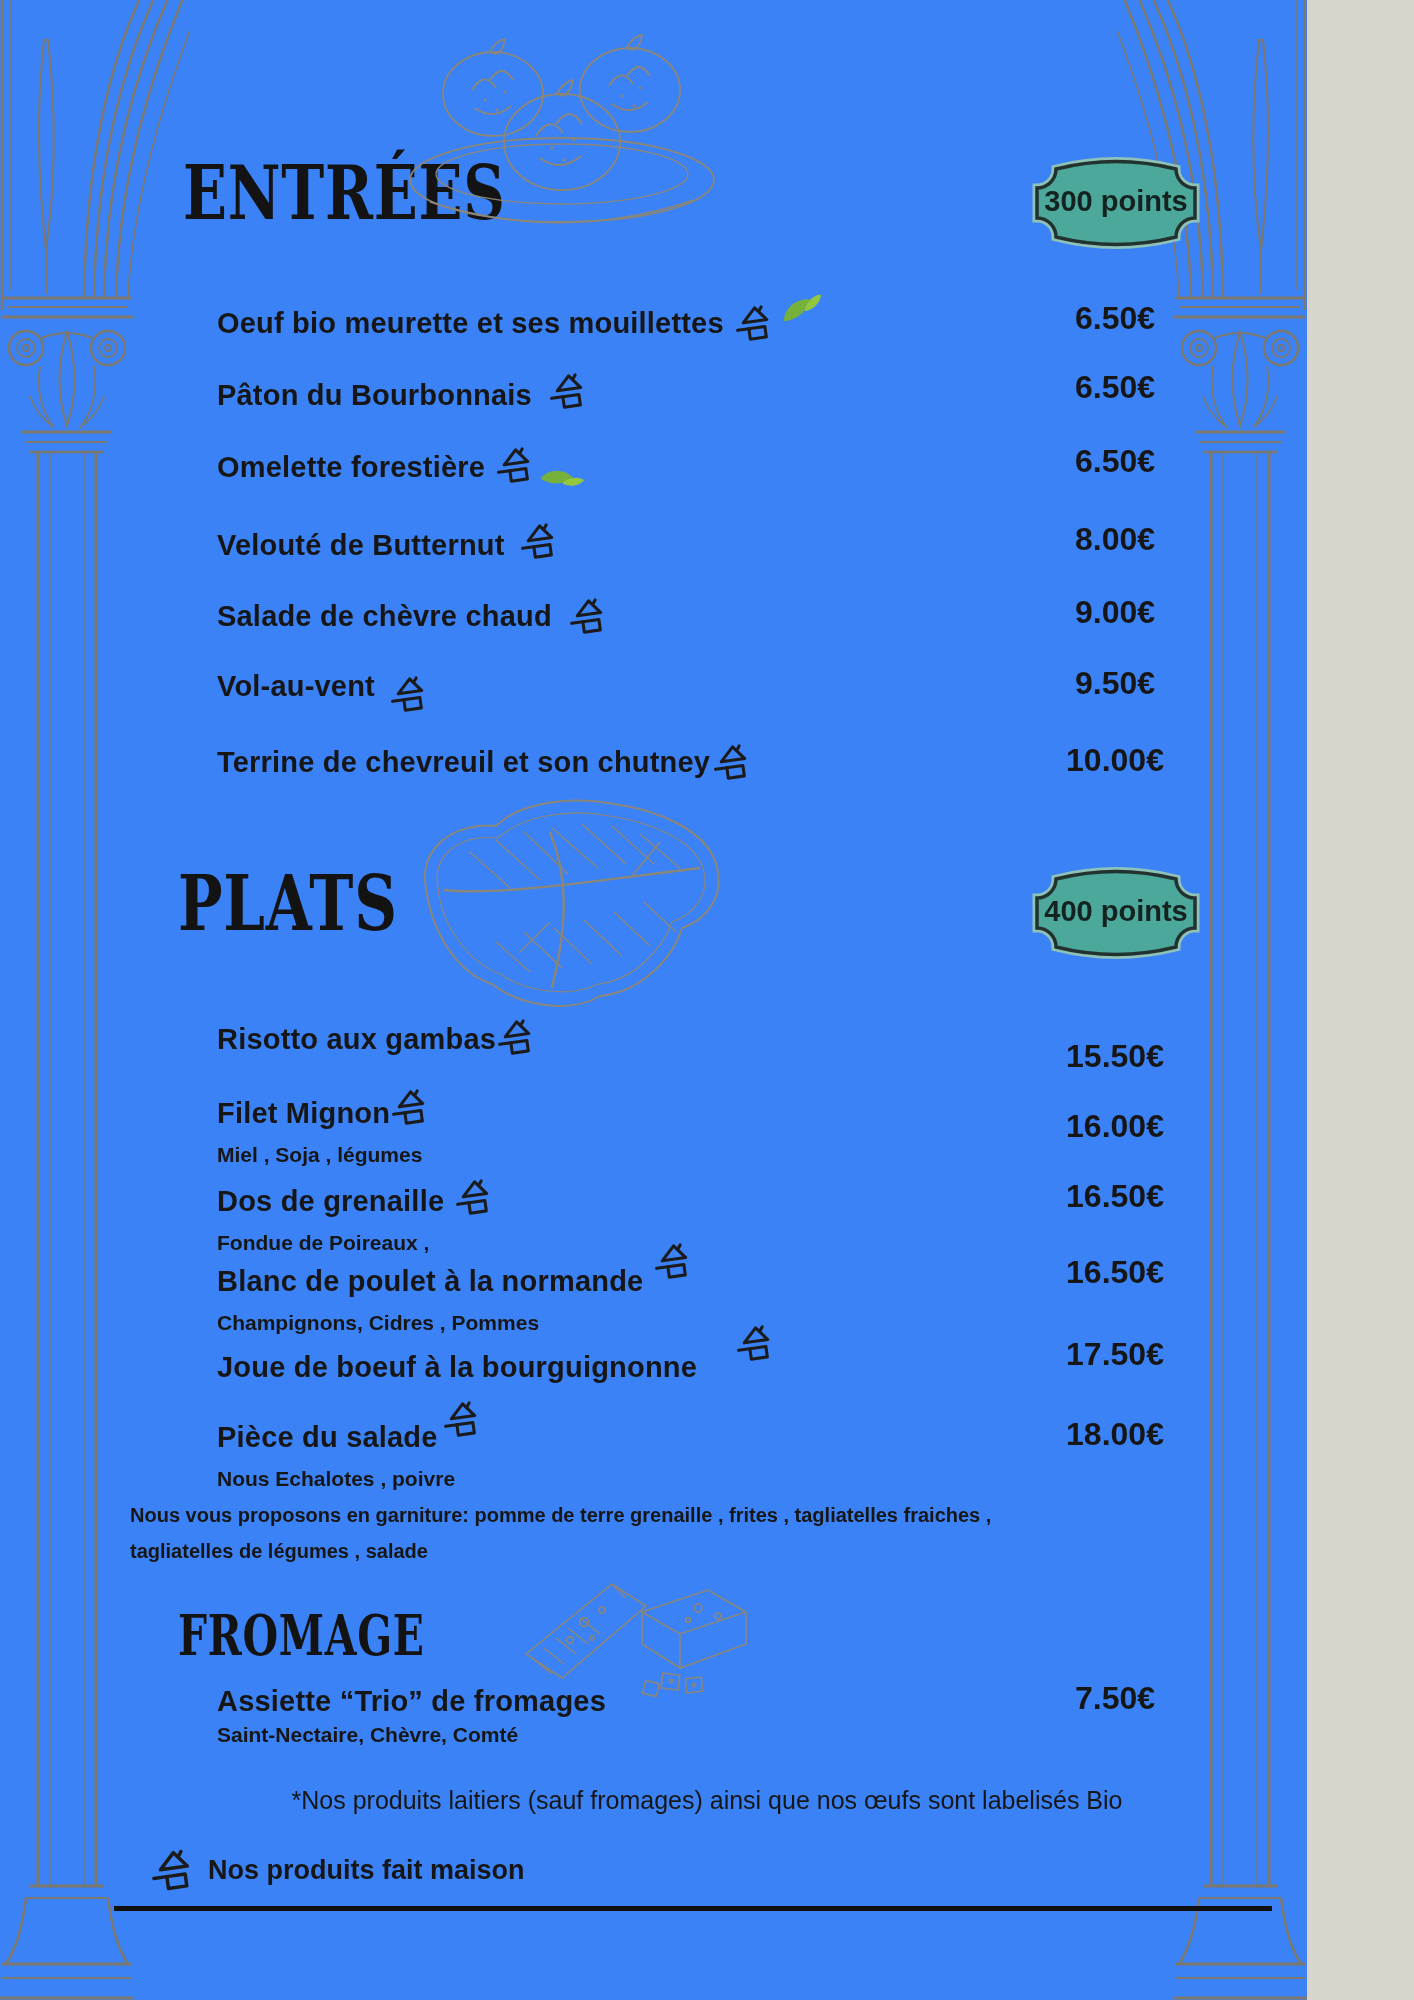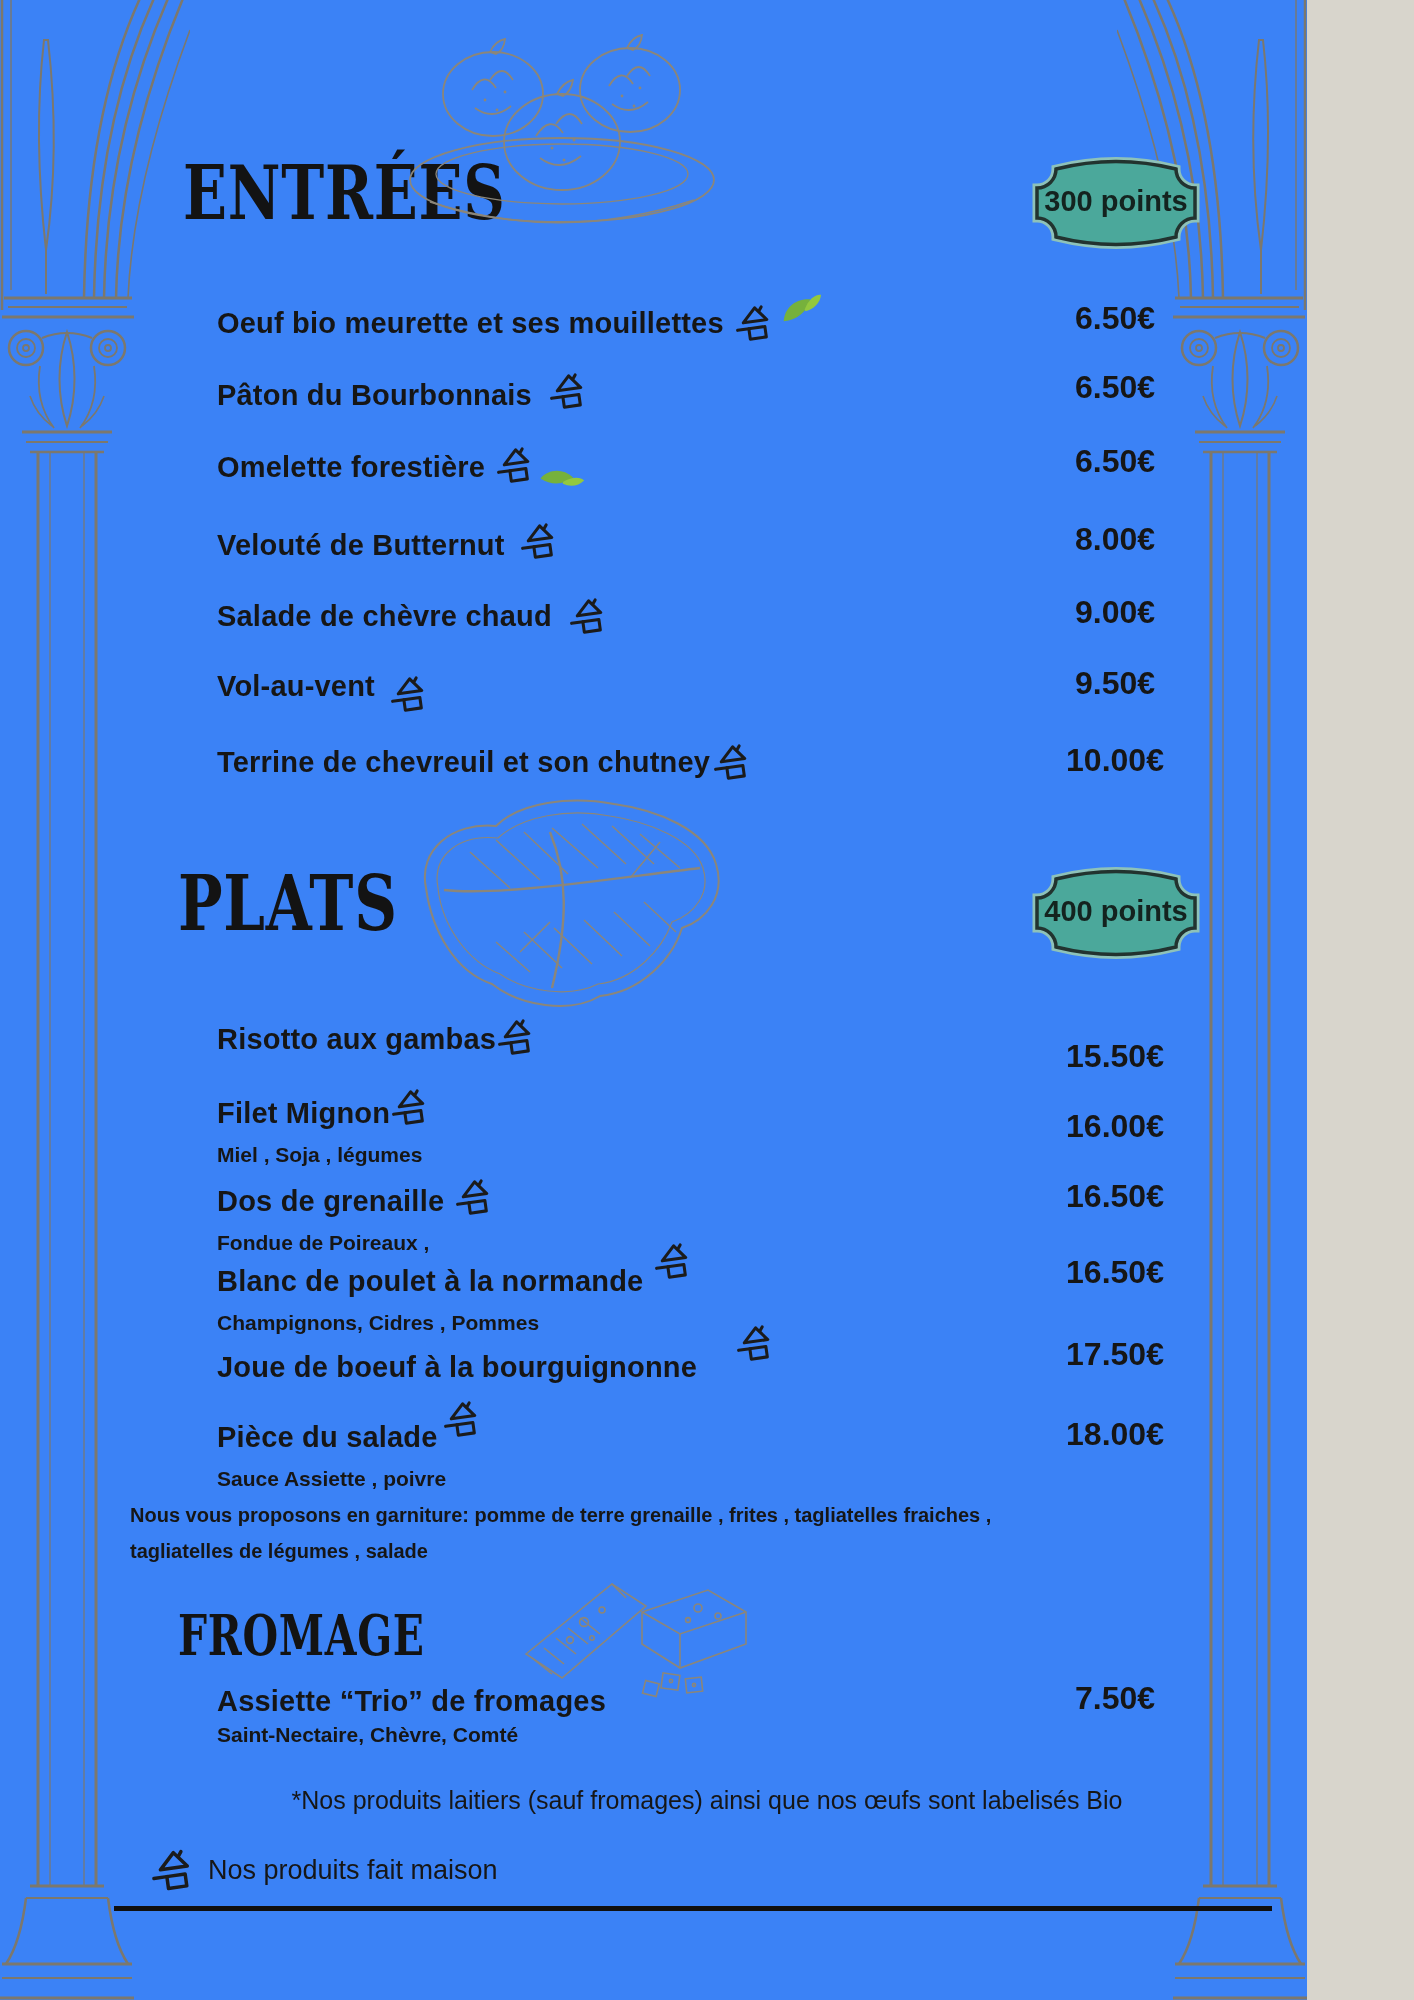--- a/index.html
+++ b/index.html
@@ -20,21 +20,21 @@
                 justify-content:center;font-size:29px;font-weight:700;color:#14231f;}
   
   .item{position:absolute;left:173px;white-space:nowrap;margin-left:44px;}
   .item .name{font-size:29px;font-weight:700;letter-spacing:.2px;line-height:34px;}
   .item .sub{font-size:21px;font-weight:700;line-height:24px;margin-top:5px;}
   .price{position:absolute;left:1030px;width:170px;text-align:center;font-size:32px;font-weight:700;}
   .fm{display:inline-block;vertical-align:middle;position:relative;margin-left:10px;}
   .leafic{display:inline-block;vertical-align:middle;position:relative;margin-left:2px;}
   .note{position:absolute;left:130px;width:1154px;text-align:left;font-size:20px;font-weight:700;}
   .bio{position:absolute;left:80px;width:1254px;text-align:center;font-size:25px;font-weight:400;}
-  .legend{position:absolute;left:150px;display:flex;align-items:center;gap:8px;font-size:27px;font-weight:400;}
+  .legend{position:absolute;left:150px;display:flex;align-items:center;gap:8px;font-size:27px;font-weight:700;}
   .rule{position:absolute;left:114px;top:1906px;width:1158px;height:5px;background:#101010;}
   .illus{position:absolute;}
   .hidden-defs{position:absolute;width:0;height:0;overflow:hidden;}
 </style>
 </head>
 <body>
 
 <svg class="hidden-defs" aria-hidden="true">
   <defs>
     <symbol id="sym-fm" viewBox="0 0 46 40">
@@ -319,21 +319,21 @@
     <span class="name">Joue de boeuf à la bourguignonne</span><svg class="fm" style="top:-30px;margin-left:38px" width="44" height="38">
         <use href="#sym-fm"></use>
       </svg>
   </div>
   <div class="price" style="top:1336px">17.50€</div>
 
   <div class="item" style="top:1420px">
     <div><span class="name">Pièce du salade</span><svg class="fm" style="top:-24px;margin-left:4px" width="44" height="38">
           <use href="#sym-fm"></use>
         </svg></div>
-    <div class="sub">Sauce Assiette , poivre</div>
+    <div class="sub">Nous Echalotes , poivre</div>
   </div>
   <div class="price" style="top:1416px">18.00€</div>
 
   <div class="note" style="top:1504px">Nous vous proposons en garniture: pomme de terre grenaille , frites , tagliatelles fraiches ,</div>
   <div class="note" style="top:1540px">tagliatelles de légumes , salade</div>
 
   <div class="heading" style="left:178px;top:1586px;font-size:56px;margin-top:21px;">
     <span class="hx" style="transform:scaleX(0.73)">FROMAGE</span>
   </div>
 

